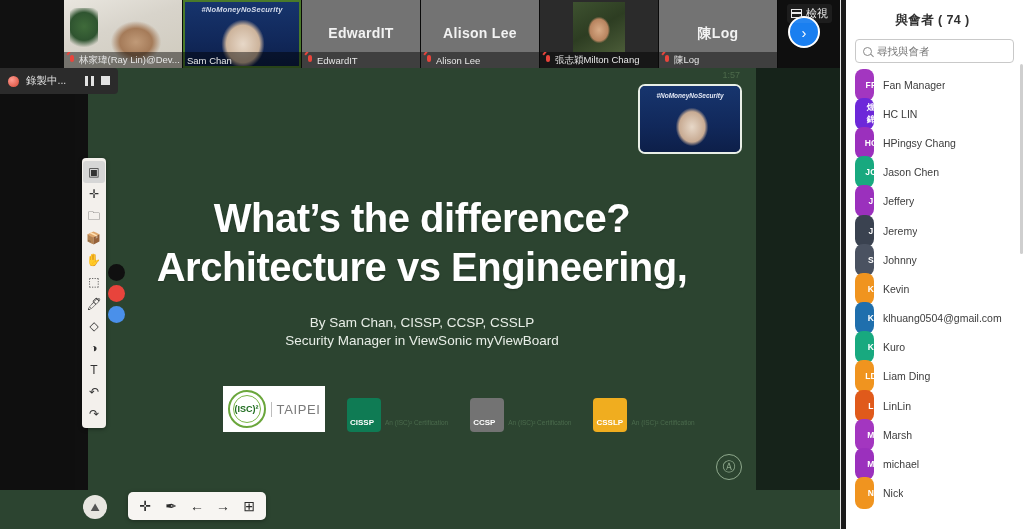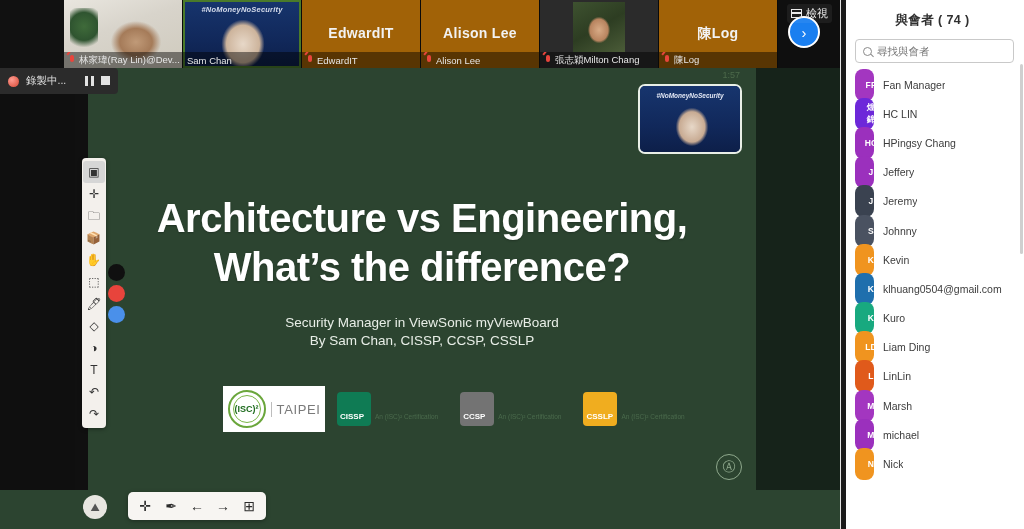--- a/index.html
+++ b/index.html
@@ -65,21 +65,21 @@
     letter-spacing: .2px; opacity: .92;
   }
   .bg-milton { background: #2b2b2b; }
   .bg-milton .headshot {
     position: absolute; left: 50%; top: 2px; transform: translateX(-50%);
     width: 52px; height: 50px;
     background:
       radial-gradient(ellipse 15px 18px at 50% 56%, #d8ab86 0%, #b8845f 60%, rgba(0,0,0,0) 74%),
       linear-gradient(150deg, #3e5230 0%, #2d3d22 50%, #4b5c38 100%);
   }
-  .tile-dark { background: #a16207; }
+  .tile-dark { background: #737373; }
   .strip-right { flex: 1; background: #0f0f0f; position: relative; }
   .next-btn {
     position: absolute; left: 10px; top: 16px; width: 32px; height: 32px;
     border-radius: 50%; background: #1a7ff0; border: 2px solid #ffffff;
     display: flex; align-items: center; justify-content: center;
     color: #fff; font-size: 15px; line-height: 1; cursor: pointer;
   }
   .view-btn {
     position: absolute; right: 8px; top: 4px;
     display: flex; align-items: center; gap: 4px;
@@ -136,21 +136,21 @@
     letter-spacing: -0.5px; padding: 0 30px;
     text-shadow: 0 1px 2px rgba(0,0,0,.25);
   }
   .slide-sub {
     position: absolute; left: 0; right: 0; top: 246px;
     text-align: center; color: #e8eee7;
     font-size: 13.5px; line-height: 1.35;
   }
   .badges {
     position: absolute; left: 135px; top: 318px;
-    display: flex; align-items: center; gap: 12px;
+    display: flex; align-items: flex-end; gap: 22px;
   }
   .isc2-chip {
     width: 102px; height: 46px; background: #ffffff;
     display: flex; align-items: center; justify-content: center; gap: 5px;
   }
   .isc2-seal {
     width: 38px; height: 38px; border-radius: 50%;
     border: 2.5px solid #6aa63b; position: relative;
     display: flex; align-items: center; justify-content: center;
     font-size: 9px; font-weight: bold; color: #1d6b1d;
@@ -341,27 +341,27 @@
   </div>
 
   <div class="board-left-strip"></div>
   <div class="board-right-gap"></div>
   <div class="board-bottom-strip"></div>
 
   <div class="board">
     <div class="pip-timer">1:57</div>
 
     <div class="slide-title">
+      <div>What’s the difference?</div>
       <div>Architecture vs Engineering,</div>
-      <div>What’s the difference?</div>
     </div>
 
     <div class="slide-sub">
+      <div>By Sam Chan, CISSP, CCSP, CSSLP</div>
       <div>Security Manager in ViewSonic myViewBoard</div>
-      <div>By Sam Chan, CISSP, CCSP, CSSLP</div>
     </div>
 
     <div class="badges">
       <div class="isc2-chip">
         <span class="isc2-seal">(ISC)²</span>
         <span class="isc2-txt">TAIPEI</span>
       </div>
       <div id="badges-host" style="display:flex; align-items:flex-end; gap:22px;">
           <div class="cert-grp">
             <div class="cert" style="background: rgb(15, 123, 84);">CISSP</div>
@@ -432,20 +432,24 @@
         </div>
         <div class="prow">
           <div class="avatar" style="background: #6d28d9;">煌錦</div>
           <div class="pname">HC LIN</div>
         </div>
         <div class="prow">
           <div class="avatar" style="background: rgb(155, 48, 189);">HC</div>
           <div class="pname">HPingsy Chang</div>
         </div>
         <div class="prow">
+          <div class="avatar" style="background: rgb(24, 169, 127);">JC</div>
+          <div class="pname">Jason Chen</div>
+        </div>
+        <div class="prow">
           <div class="avatar" style="background: rgb(155, 48, 189);">J</div>
           <div class="pname">Jeffery</div>
         </div>
         <div class="prow">
           <div class="avatar" style="background: rgb(58, 66, 80);">J</div>
           <div class="pname">Jeremy</div>
         </div>
         <div class="prow">
           <div class="avatar" style="background: rgb(74, 82, 97);">S</div>
           <div class="pname">Johnny</div>

